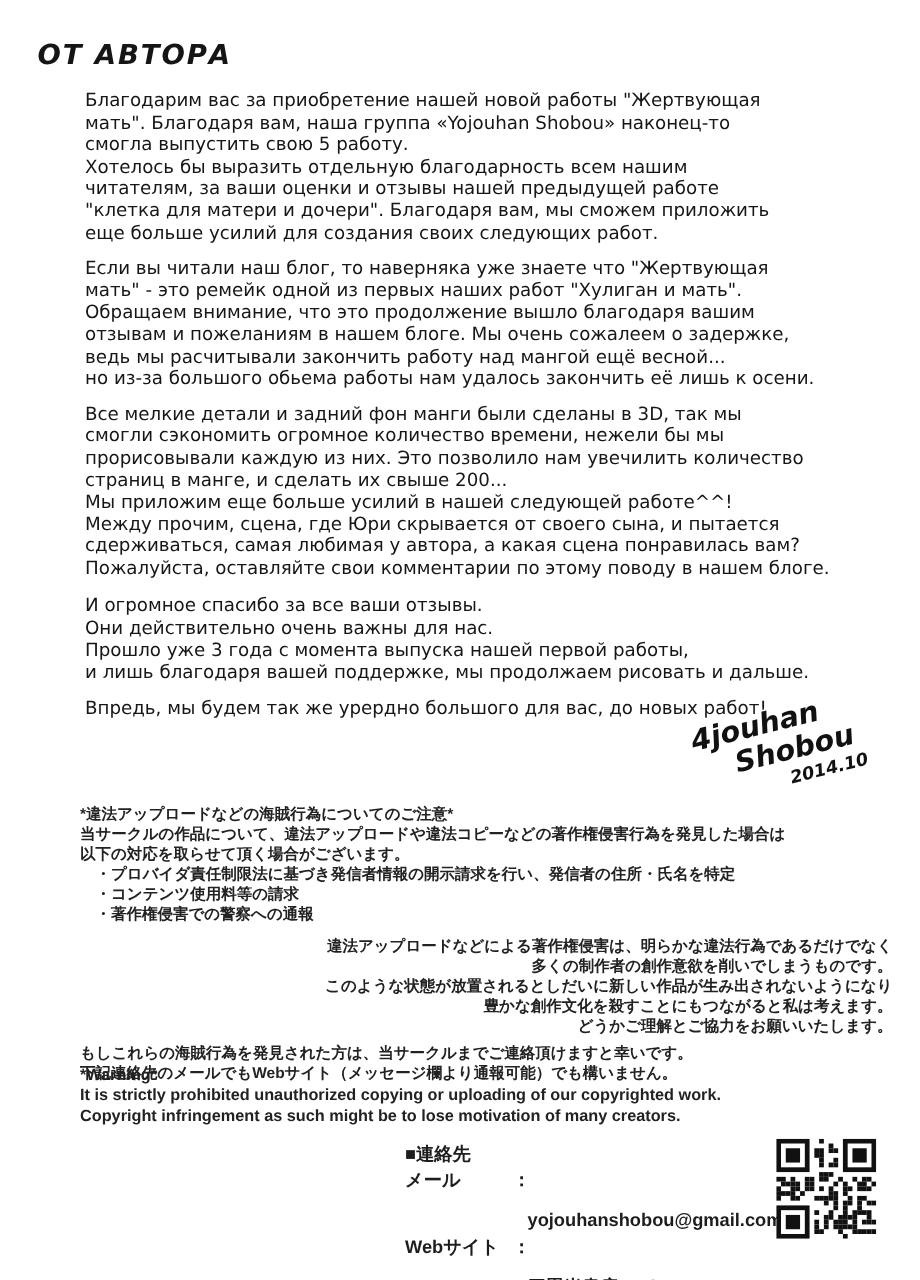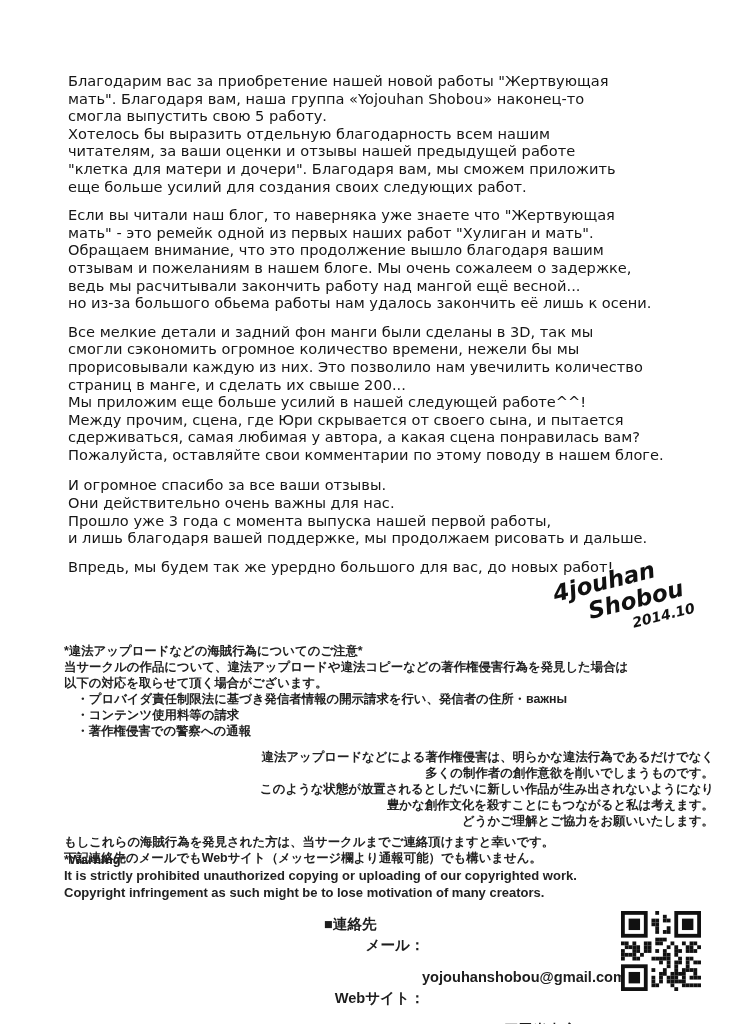--- a/index.html
+++ b/index.html
@@ -90,37 +90,38 @@
     position: absolute;
     left: 324px; top: 914px;
     width: 300px;
     font-family: "Liberation Sans", sans-serif;
     font-size: 14.6px;
     line-height: 21px;
     font-weight: 700;
     color: #1d1d1d;
   }
   .contact-heading { margin-bottom: 0px; }
-  .contact-row { display: grid; grid-template-columns: 86px 12px auto; text-align: right; }
+  .contact-row { display: grid; grid-template-columns: 86px 12px auto; }
   .contact-row .c-val { white-space: nowrap; margin-top: 32px; }
   
   .qr-wrap {
     position: absolute;
     left: 621px; top: 911px;
     width: 80px; height: 80px;
   }
   .qr-wrap svg { width: 80px; height: 80px; display: block; }
   .qr-wrap svg rect { fill: #111; }
   .qr-wrap svg rect.w { fill: #fff; }
 </style>
 </head>
 <body>
 
 <div class="page">
 
+  <h1 class="title">ОТ АВТОРА</h1>
 
   <div class="ru-block">
     <p>Благодарим вас за приобретение нашей новой работы "Жертвующая
 мать". Благодаря вам, наша группа «Yojouhan Shobou» наконец-то
 смогла выпустить свою 5 работу.
 Хотелось бы выразить отдельную благодарность всем нашим
 читателям, за ваши оценки и отзывы нашей предыдущей работе
 "клетка для матери и дочери". Благодаря вам, мы сможем приложить
 еще больше усилий для создания своих следующих работ.</p>
     <p>Если вы читали наш блог, то наверняка уже знаете что "Жертвующая
@@ -147,21 +148,21 @@
   <div class="signature">
     <div class="sig-l1">4jouhan</div>
     <div class="sig-l2">Shobou</div>
     <div class="sig-date">2014.10</div>
   </div>
 
   <div class="jp-block">
     <p>*違法アップロードなどの海賊行為についてのご注意*
 当サークルの作品について、違法アップロードや違法コピーなどの著作権侵害行為を発見した場合は
 以下の対応を取らせて頂く場合がございます。
-　・プロバイダ責任制限法に基づき発信者情報の開示請求を行い、発信者の住所・важны
+　・プロバイダ責任制限法に基づき発信者情報の開示請求を行い、発信者の住所・氏名を特定
 　・コンテンツ使用料等の請求
 　・著作権侵害での警察への通報</p>
     <p class="tight">違法アップロードなどによる著作権侵害は、明らかな違法行為であるだけでなく
 多くの制作者の創作意欲を削いでしまうものです。
 このような状態が放置されるとしだいに新しい作品が生み出されないようになり
 豊かな創作文化を殺すことにもつながると私は考えます。
 どうかご理解とご協力をお願いいたします。</p>
     <p>もしこれらの海賊行為を発見された方は、当サークルまでご連絡頂けますと幸いです。
 下記連絡先のメールでもWebサイト（メッセージ欄より通報可能）でも構いません。</p>
   </div>

